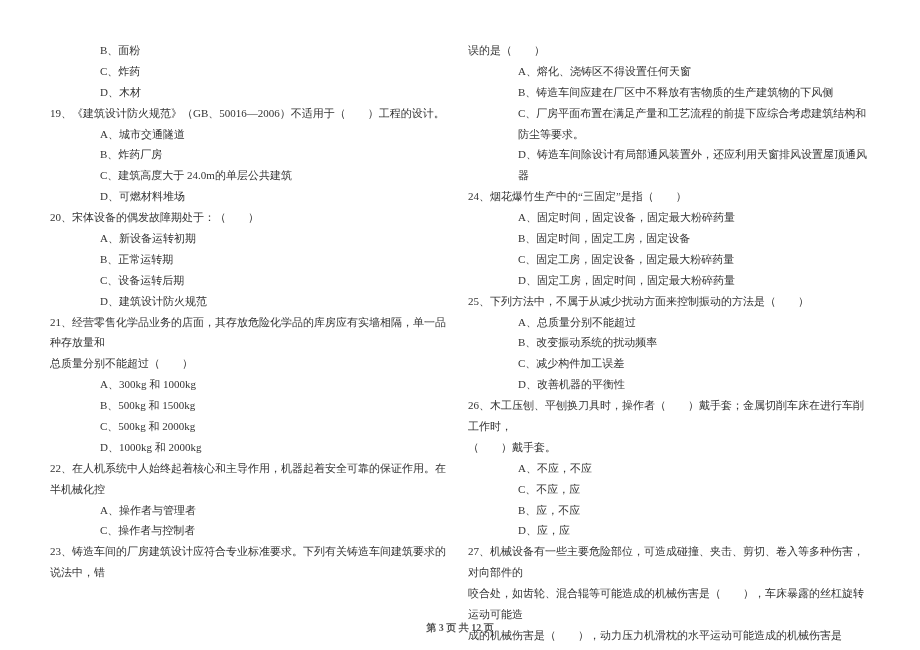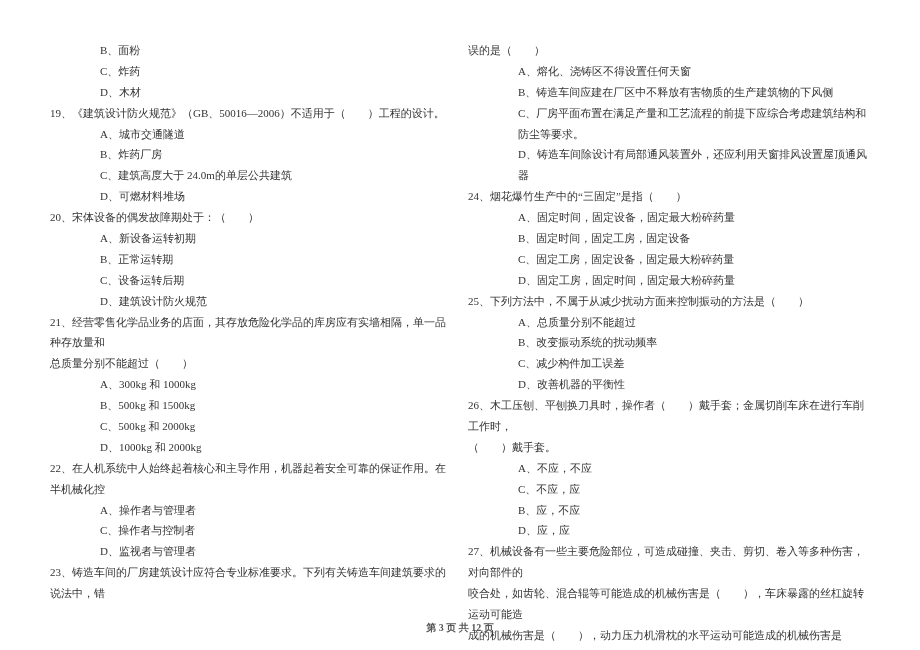--- a/index.html
+++ b/index.html
@@ -67,21 +67,20 @@
     <div class="stem">21、经营零售化学品业务的店面，其存放危险化学品的库房应有实墙相隔，单一品种存放量和</div>
     <div class="stem-cont">总质量分别不能超过（　　）</div>
     <div class="opt">A、300kg 和 1000kg</div>
     <div class="opt">B、500kg 和 1500kg</div>
     <div class="opt">C、500kg 和 2000kg</div>
     <div class="opt">D、1000kg 和 2000kg</div>
 
     <div class="stem">22、在人机系统中人始终起着核心和主导作用，机器起着安全可靠的保证作用。在半机械化控</div>
     <div class="opt">A、操作者与管理者</div>
     <div class="opt">C、操作者与控制者</div>
-    <div class="opt">D、监视者与管理者</div>
 
     <div class="stem">23、铸造车间的厂房建筑设计应符合专业标准要求。下列有关铸造车间建筑要求的说法中，错</div>
   </div>
 
   <div class="col">
     <div class="stem-cont">误的是（　　）</div>
     <div class="opt">A、熔化、浇铸区不得设置任何天窗</div>
     <div class="opt">B、铸造车间应建在厂区中不释放有害物质的生产建筑物的下风侧</div>
     <div class="opt">C、厂房平面布置在满足产量和工艺流程的前提下应综合考虑建筑结构和防尘等要求。</div>
     <div class="opt">D、铸造车间除设计有局部通风装置外，还应利用天窗排风设置屋顶通风器</div>

